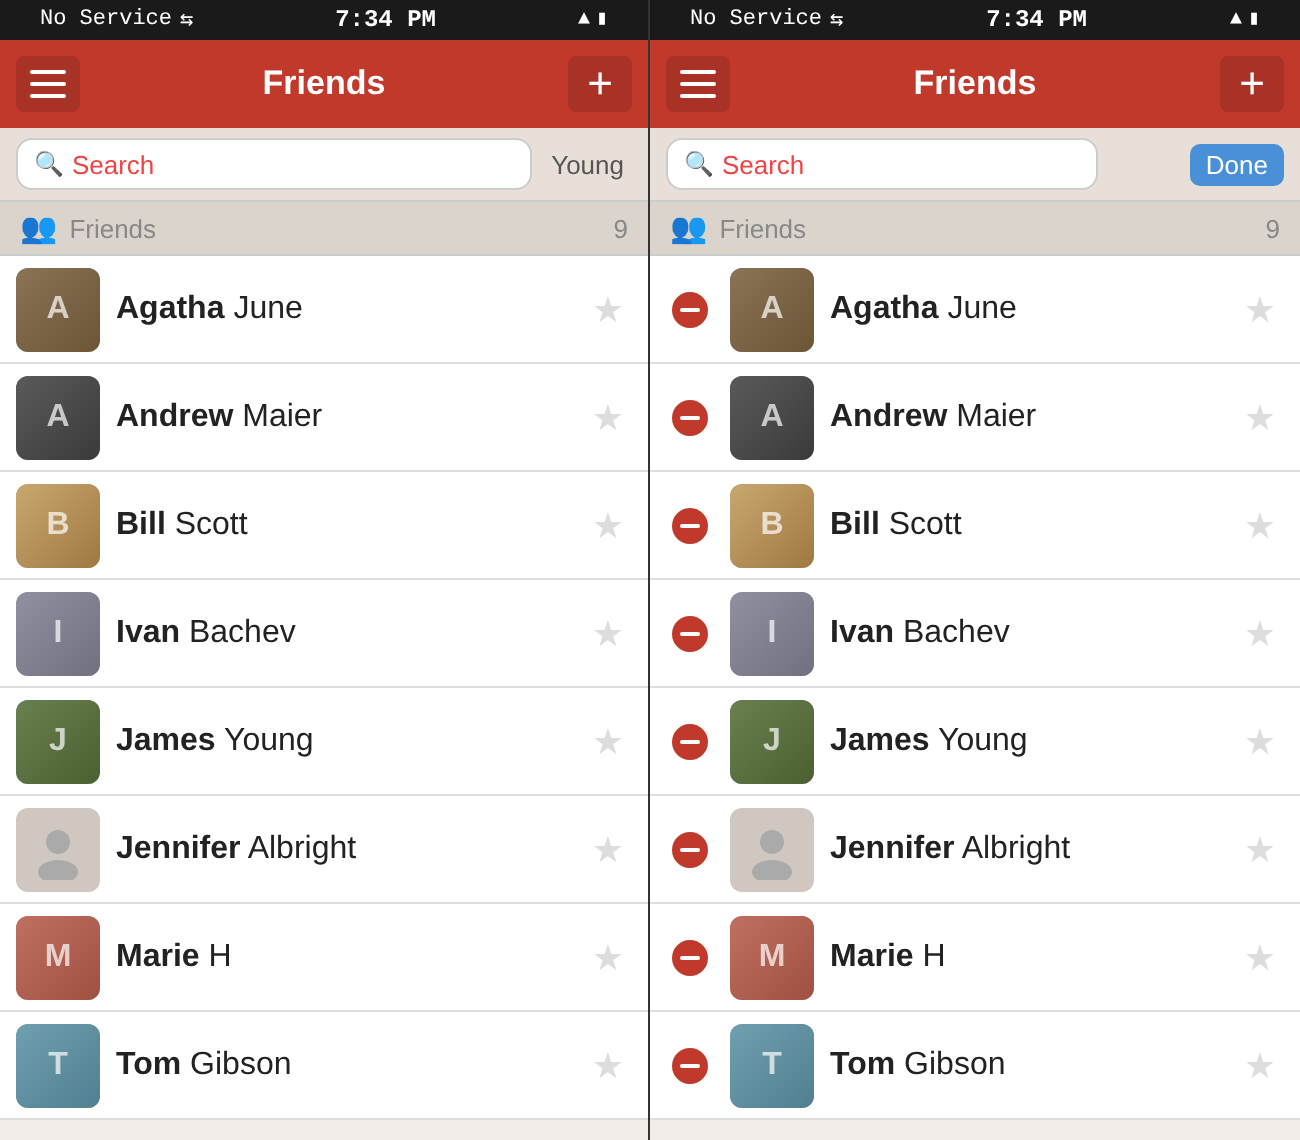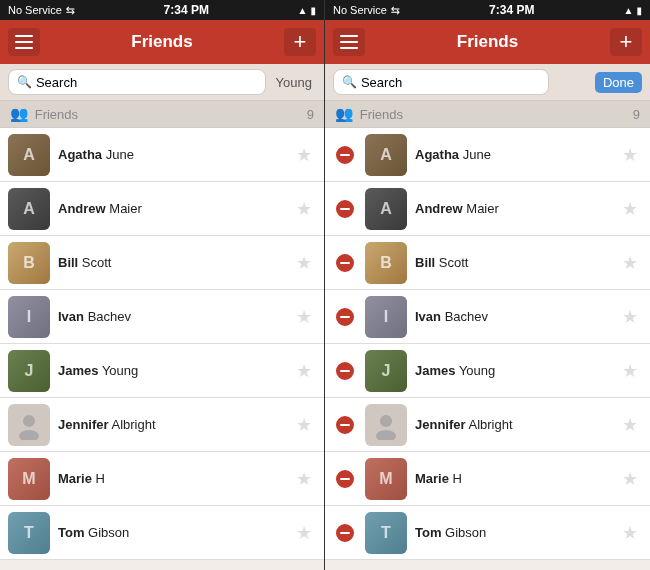--- a/index.html
+++ b/index.html
@@ -25,21 +25,22 @@
 
     
     .status-bar {
       background: #1a1a1a;
       color: #fff;
       font-size: 11px;
       height: 20px;
       display: flex;
       align-items: center;
       justify-content: space-between;
-      padding: 0 8px;
+      padding: 0 20px;
+      font-family: Liberation Mono, monospace;
     }
     .status-left { display: flex; align-items: center; gap: 4px; }
     .status-center { font-size: 12px; font-weight: 600; text-align: right; }
     .status-right { display: flex; align-items: center; gap: 3px; font-size: 10px; }
 
     
     .nav-bar {
       background: #c0392b;
       height: 44px;
       display: flex;
@@ -105,21 +106,21 @@
       padding: 0 8px;
       height: 26px;
       border: 1px solid #ccc;
     }
     .search-icon-small {
       color: #aaa;
       font-size: 12px;
       margin-right: 4px;
     }
     .search-input-text {
-      color: #000000;
+      color: #ef4444;
       font-size: 13px;
     }
     .search-action-btn {
       background: none;
       border: none;
       color: #555;
       font-size: 13px;
       cursor: pointer;
       padding: 2px 4px;
     }
@@ -241,21 +242,21 @@
       display: flex;
       align-items: center;
       justify-content: center;
       font-size: 16px;
       color: rgba(255,255,255,0.7);
       font-weight: bold;
     }
 
     .item-name {
       flex: 1;
-      font-size: 13px;
+      font-size: 16px;
       color: #222;
     }
     .item-name .first { font-weight: 600; }
     .item-name .last { font-weight: 400; }
 
     .star-btn {
       width: 24px;
       height: 24px;
       display: flex;
       align-items: center;

